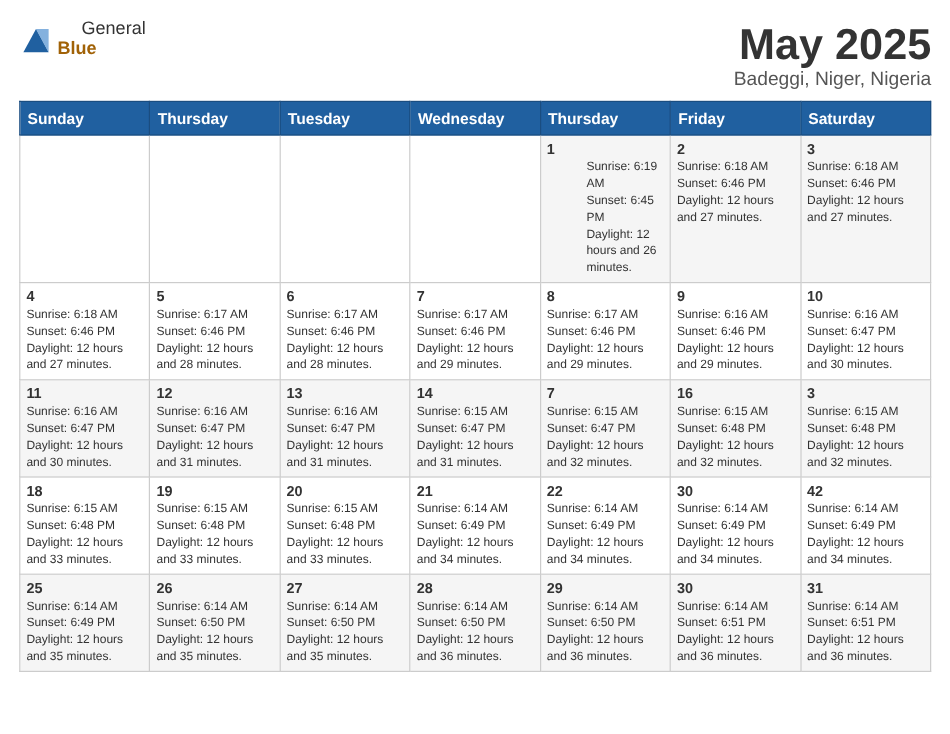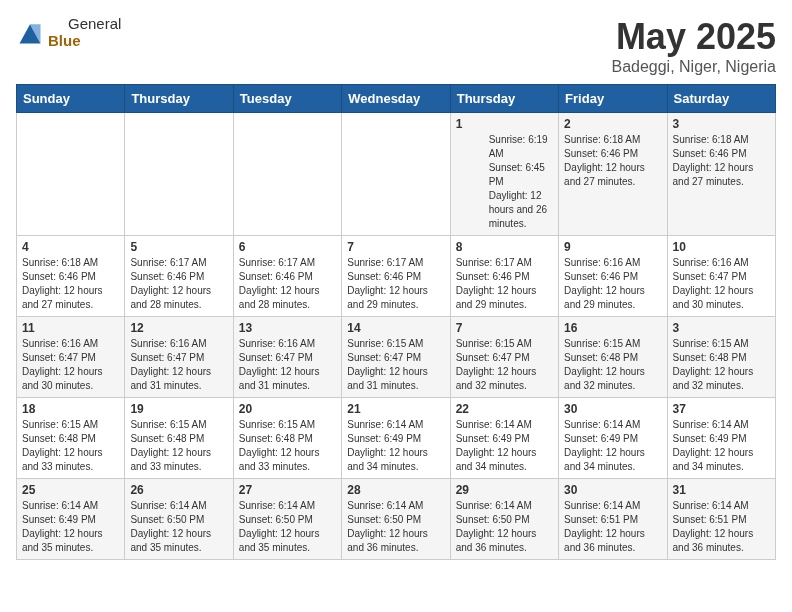--- a/index.html
+++ b/index.html
@@ -270,21 +270,21 @@
 Sunset: 6:49 PM
 Daylight: 12 hours and 34 minutes.</div>
         </td>
         <td>
           <span class="day-num">30</span>
           <div class="day-info" style="white-space: pre-line;">Sunrise: 6:14 AM
 Sunset: 6:49 PM
 Daylight: 12 hours and 34 minutes.</div>
         </td>
         <td>
-          <span class="day-num">37</span>
+          <span class="day-num">42</span>
           <div class="day-info" style="white-space: pre-line;">Sunrise: 6:14 AM
 Sunset: 6:49 PM
 Daylight: 12 hours and 34 minutes.</div>
         </td>
       </tr>
       <tr>
         <td>
           <span class="day-num">25</span>
           <div class="day-info" style="white-space: pre-line;">Sunrise: 6:14 AM
 Sunset: 6:49 PM

